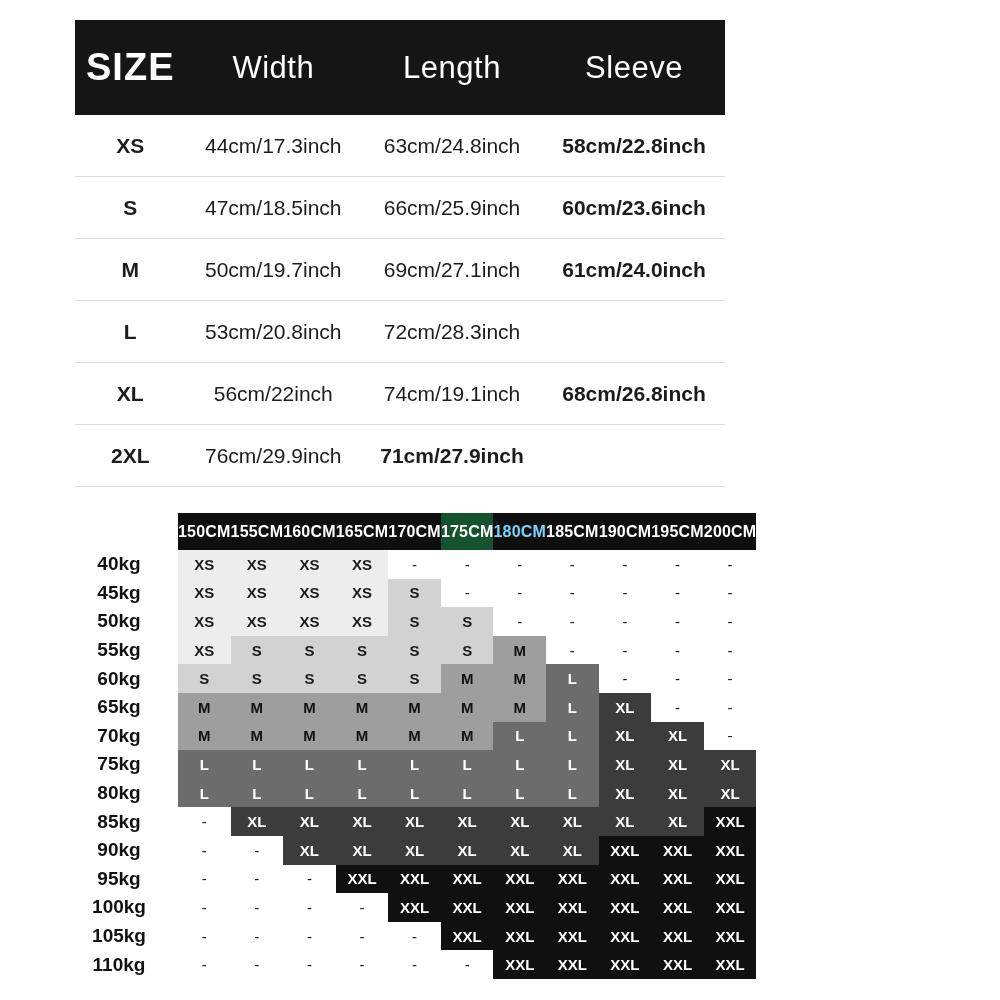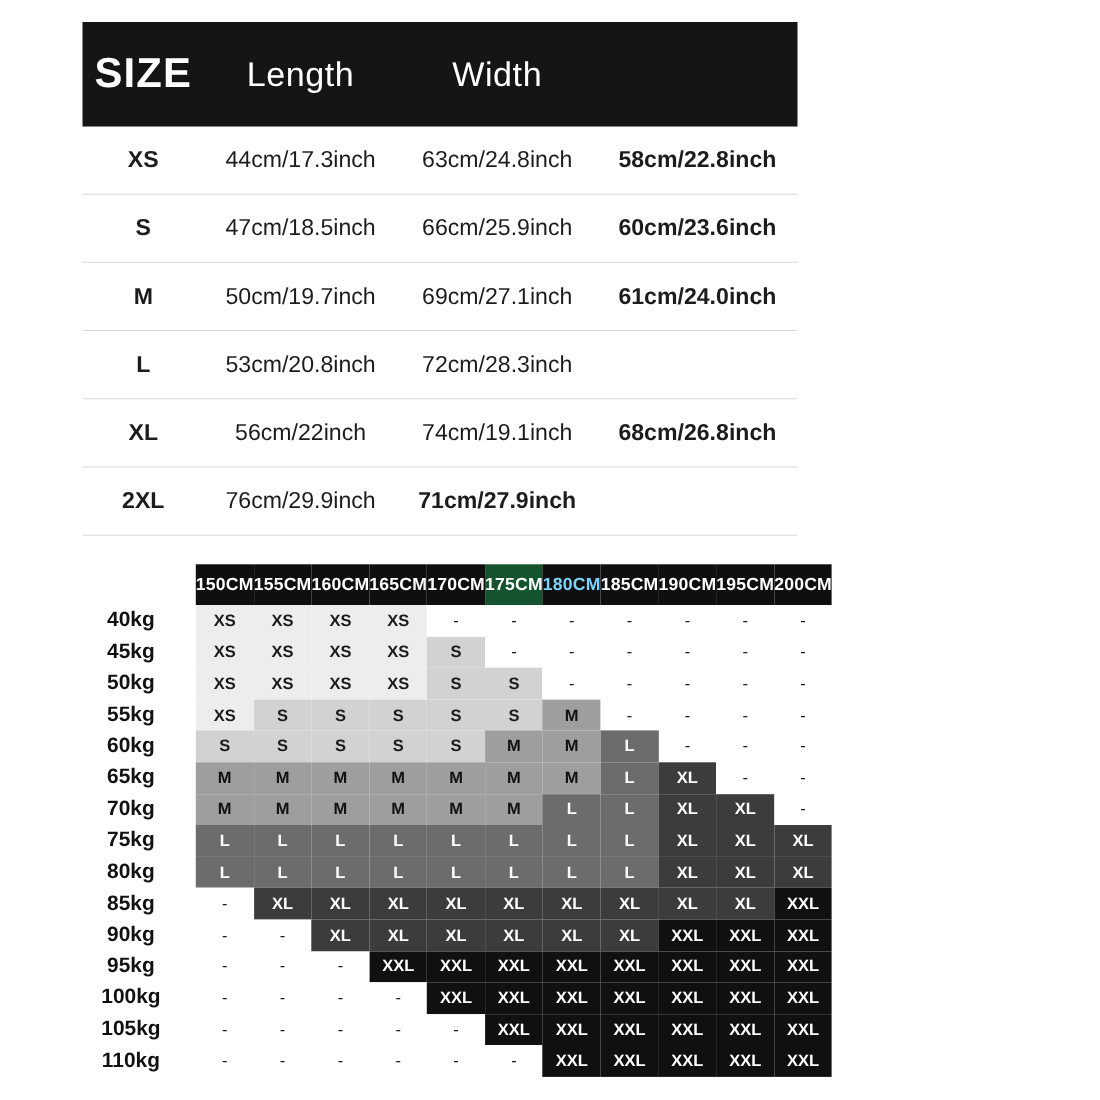--- a/index.html
+++ b/index.html
@@ -54,22 +54,23 @@
   .mx-c.dash { font-weight: 400; font-size: 15px; }
 </style>
 </head>
 <body>
 
 <div class="page">
 
   <section class="measure-table">
     <div class="mt-head" id="mt-head" style="background: rgb(21, 21, 21); color: rgb(255, 255, 255);">
       <div class="c head-size">SIZE</div>
+      <div class="c head-col">Width</div>
       <div class="c head-col">Length</div>
-      <div class="c head-col">Width</div>
+      <div class="c head-col">Sleeve</div>
     </div>
     <div id="size-rows">
         <div class="mt-row" style="border-bottom-color: rgb(219, 219, 219);">
           <div class="c size-label">XS</div>
           <div class="c">44cm/17.3inch</div>
           <div class="c">63cm/24.8inch</div>
           <div class="c sleeve">58cm/22.8inch</div>
         </div>
         <div class="mt-row" style="border-bottom-color: rgb(219, 219, 219);">
           <div class="c size-label">S</div>

